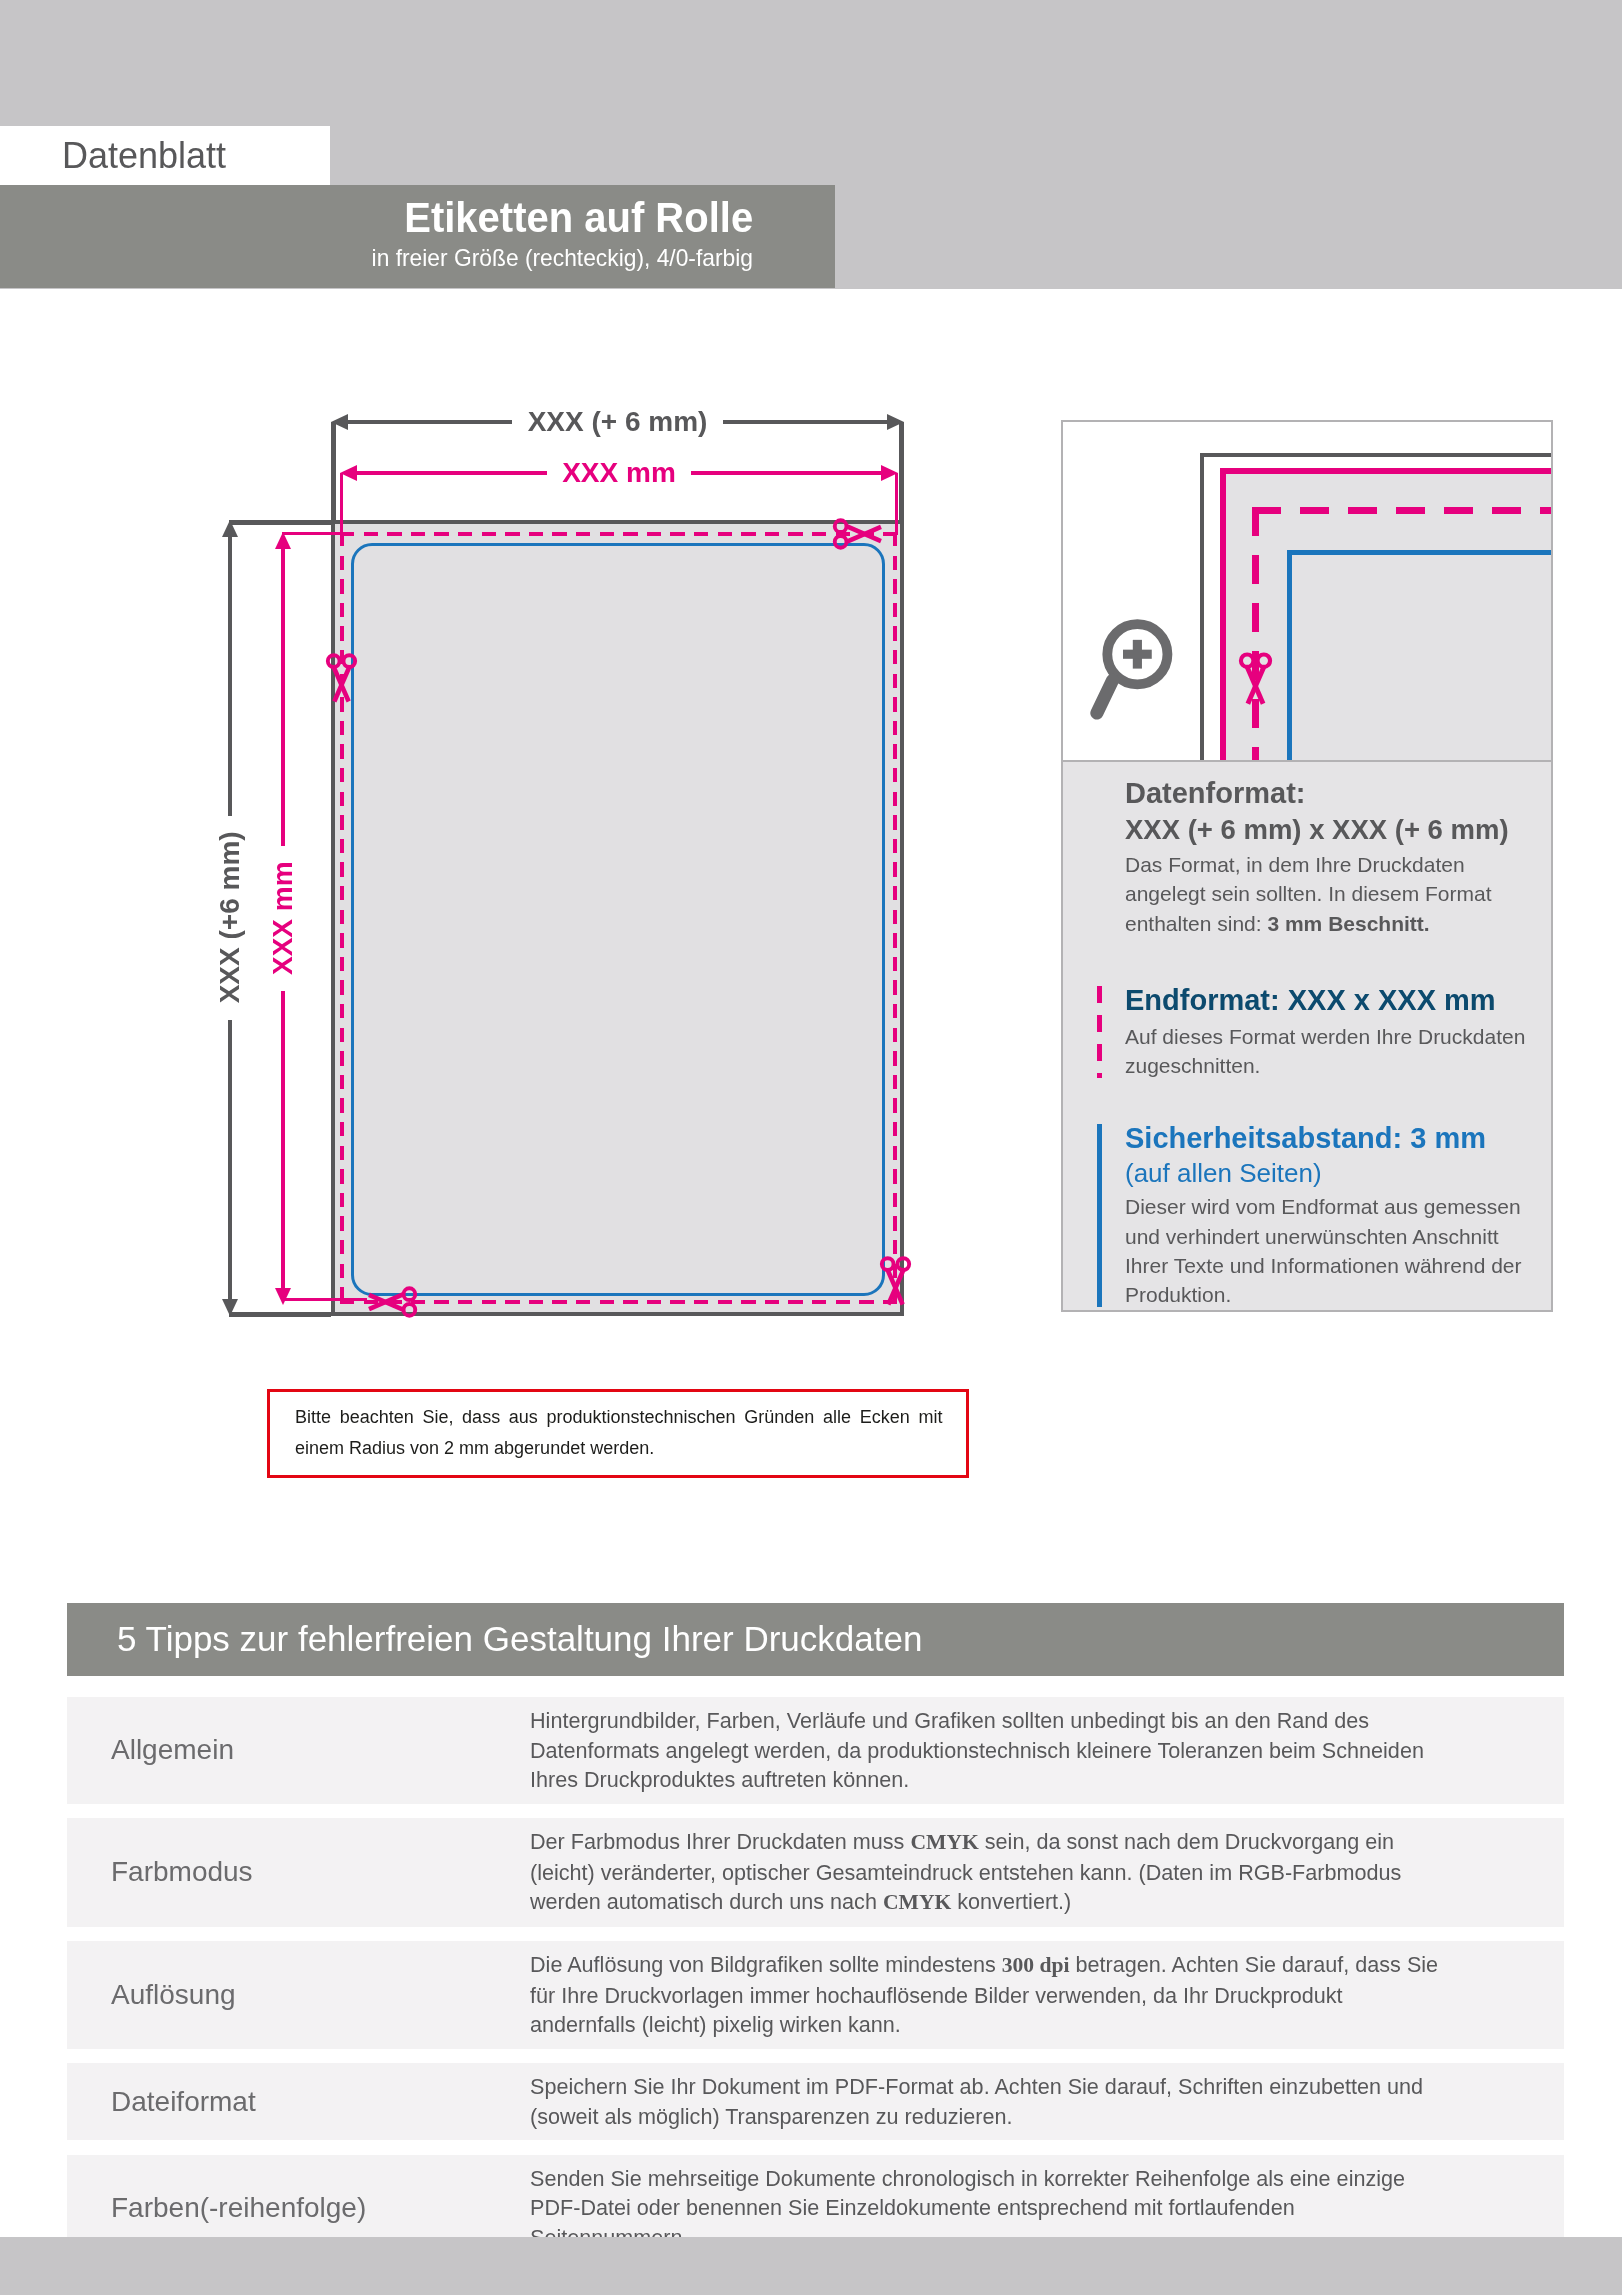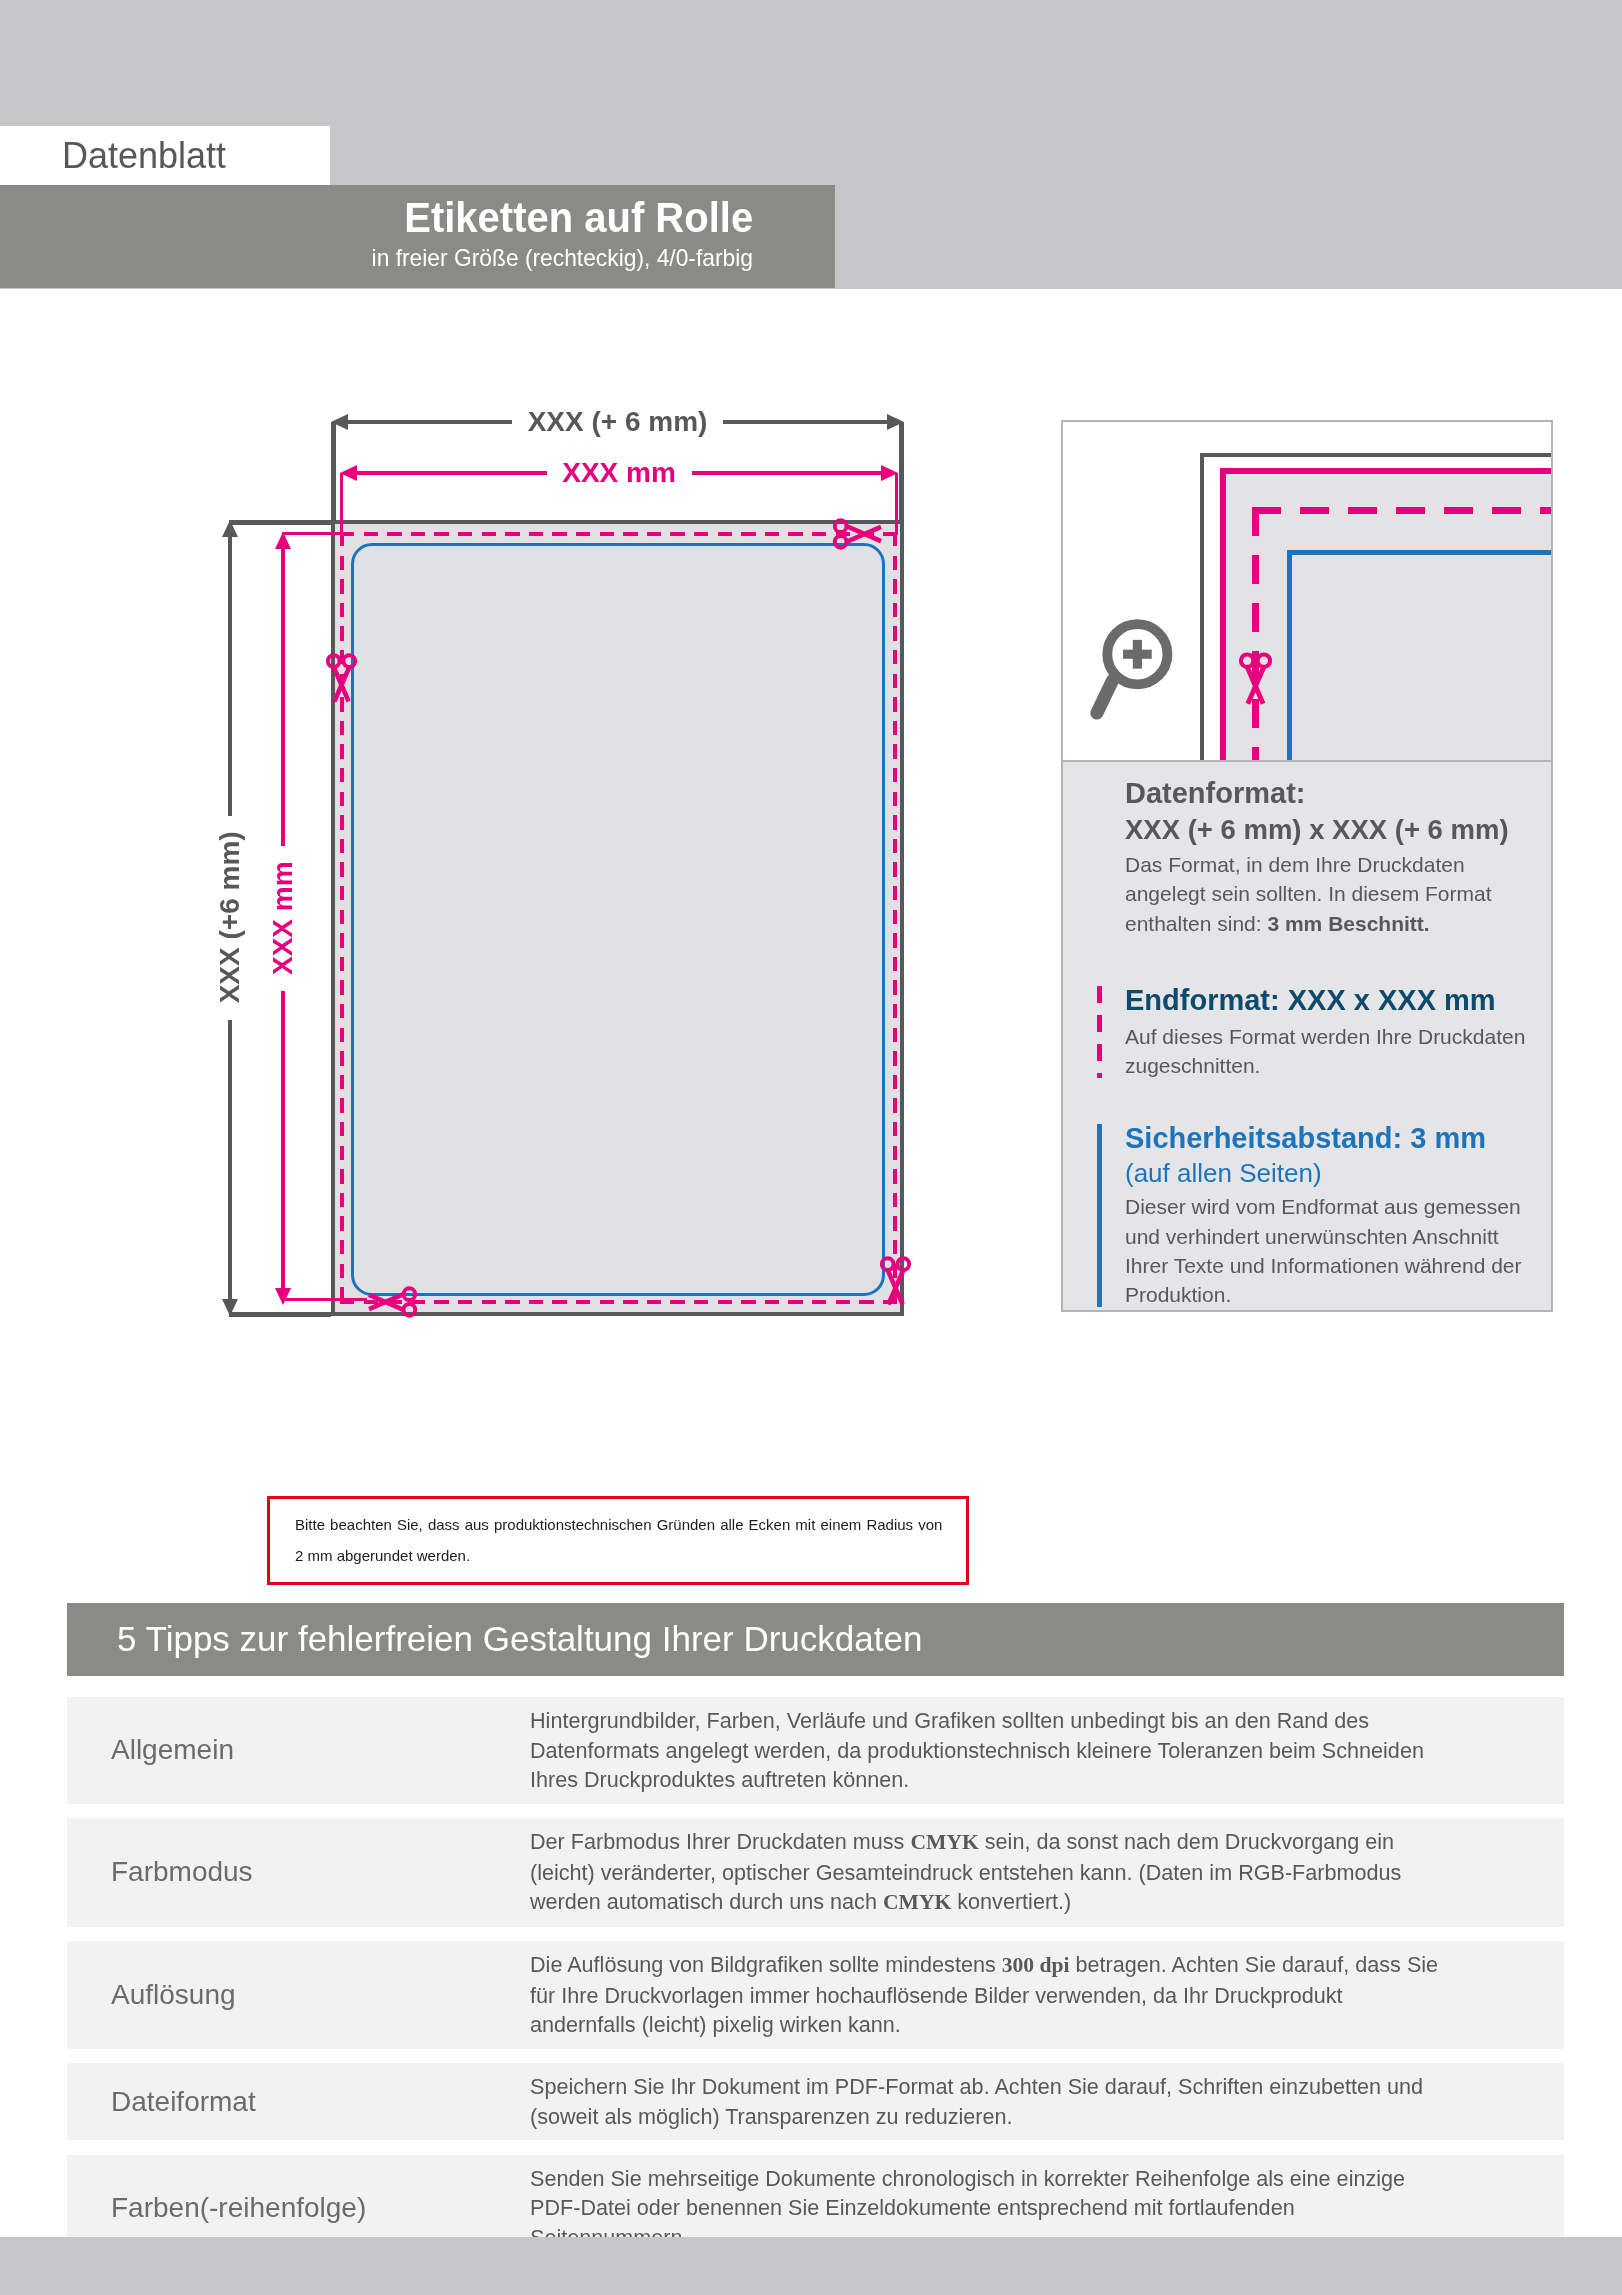--- a/index.html
+++ b/index.html
@@ -21,21 +21,21 @@
   .outer-rect{position:absolute;left:331px;top:520px;width:573px;height:796px;
     box-sizing:border-box;background:#e1e0e2;border:4.6px solid #58585a;}
   .ext{position:absolute;background:#58585a;}
   .dash{position:absolute;}
   .dash-h{height:3.9px;background:repeating-linear-gradient(90deg,#e6007e 0 14.4px,transparent 14.4px 23.6px);}
   .dash-v{width:3.9px;background:repeating-linear-gradient(180deg,#e6007e 0 14.4px,transparent 14.4px 23.6px);}
   .mag-line{position:absolute;background:#e6007e;}
   .blue-rect{position:absolute;left:351px;top:543px;width:534px;height:753px;box-sizing:border-box;
     border:3.3px solid #1b75bc;border-radius:21px;}
 
-  .hdim{position:absolute;display:flex;align-items:center;height:30px;}
+  .hdim{position:absolute;display:flex;align-items:center;height:30px;justify-content:flex-end;}
   .hdim .line{flex:1;height:3.3px;}
   .hdim .lab{font-size:28px;font-weight:bold;padding:0 15.7px;white-space:nowrap;}
   .ah{width:0;height:0;}
   .gray  .line{background:#58585a;} .gray  .lab{color:#58585a;}
   .mag   .line{background:#e6007e;} .mag   .lab{color:#e6007e;}
   .ah-l{border-top:8.5px solid transparent;border-bottom:8.5px solid transparent;border-right:17px solid;}
   .ah-r{border-top:8.5px solid transparent;border-bottom:8.5px solid transparent;border-left:17px solid;}
   .gray .ah-l{border-right-color:#58585a;} .gray .ah-r{border-left-color:#58585a;}
   .mag  .ah-l{border-right-color:#e6007e;} .mag  .ah-r{border-left-color:#e6007e;}
 
@@ -46,23 +46,23 @@
   .ah-u{border-left:8.5px solid transparent;border-right:8.5px solid transparent;border-bottom:17px solid;}
   .ah-d{border-left:8.5px solid transparent;border-right:8.5px solid transparent;border-top:17px solid;}
   .gray .ah-u{border-bottom-color:#58585a;} .gray .ah-d{border-top-color:#58585a;}
   .mag  .ah-u{border-bottom-color:#e6007e;} .mag  .ah-d{border-top-color:#e6007e;}
 
   .scissors{position:absolute;width:41px;height:56px;}
   .scissors svg{width:100%;height:100%;}
   .rot-r{transform:rotate(-90deg);} .rot-l{transform:rotate(90deg);}
 
   
-  .note-box{position:absolute;left:267px;top:1496px;width:702px;box-sizing:border-box;
+  .note-box{position:absolute;left:267px;top:1389px;width:702px;box-sizing:border-box;
     border:3.9px solid #e30613;background:#fff;padding:9.8px 23.6px 11px 25px;
-    font-size:15px;line-height:31px;color:#1d1d1b;text-align:justify;}
+    font-size:18px;line-height:31px;color:#1d1d1b;text-align:justify;}
 
   
   .right-col{position:absolute;left:1061px;top:420px;width:444px;}
   .detail-box{position:relative;box-sizing:border-box;width:492px;height:343px;background:#fff;
     border:2.6px solid #b3b2b4;overflow:hidden;}
   .corner{position:absolute;box-sizing:border-box;}
   .corner-gray{left:137px;top:31px;right:-6.5px;bottom:-6.5px;border-top:4.6px solid #58585a;border-left:4.6px solid #58585a;}
   .corner-mag{left:157px;top:46px;right:-6.5px;bottom:-6.5px;border-top:6.5px solid #e6007e;border-left:6.5px solid #e6007e;background:#e3e2e4;}
   .corner-dash-h{position:absolute;left:189px;top:85px;right:-6.5px;height:6.5px;
     background:repeating-linear-gradient(90deg,#e6007e 0 29px,transparent 29px 48px);}

